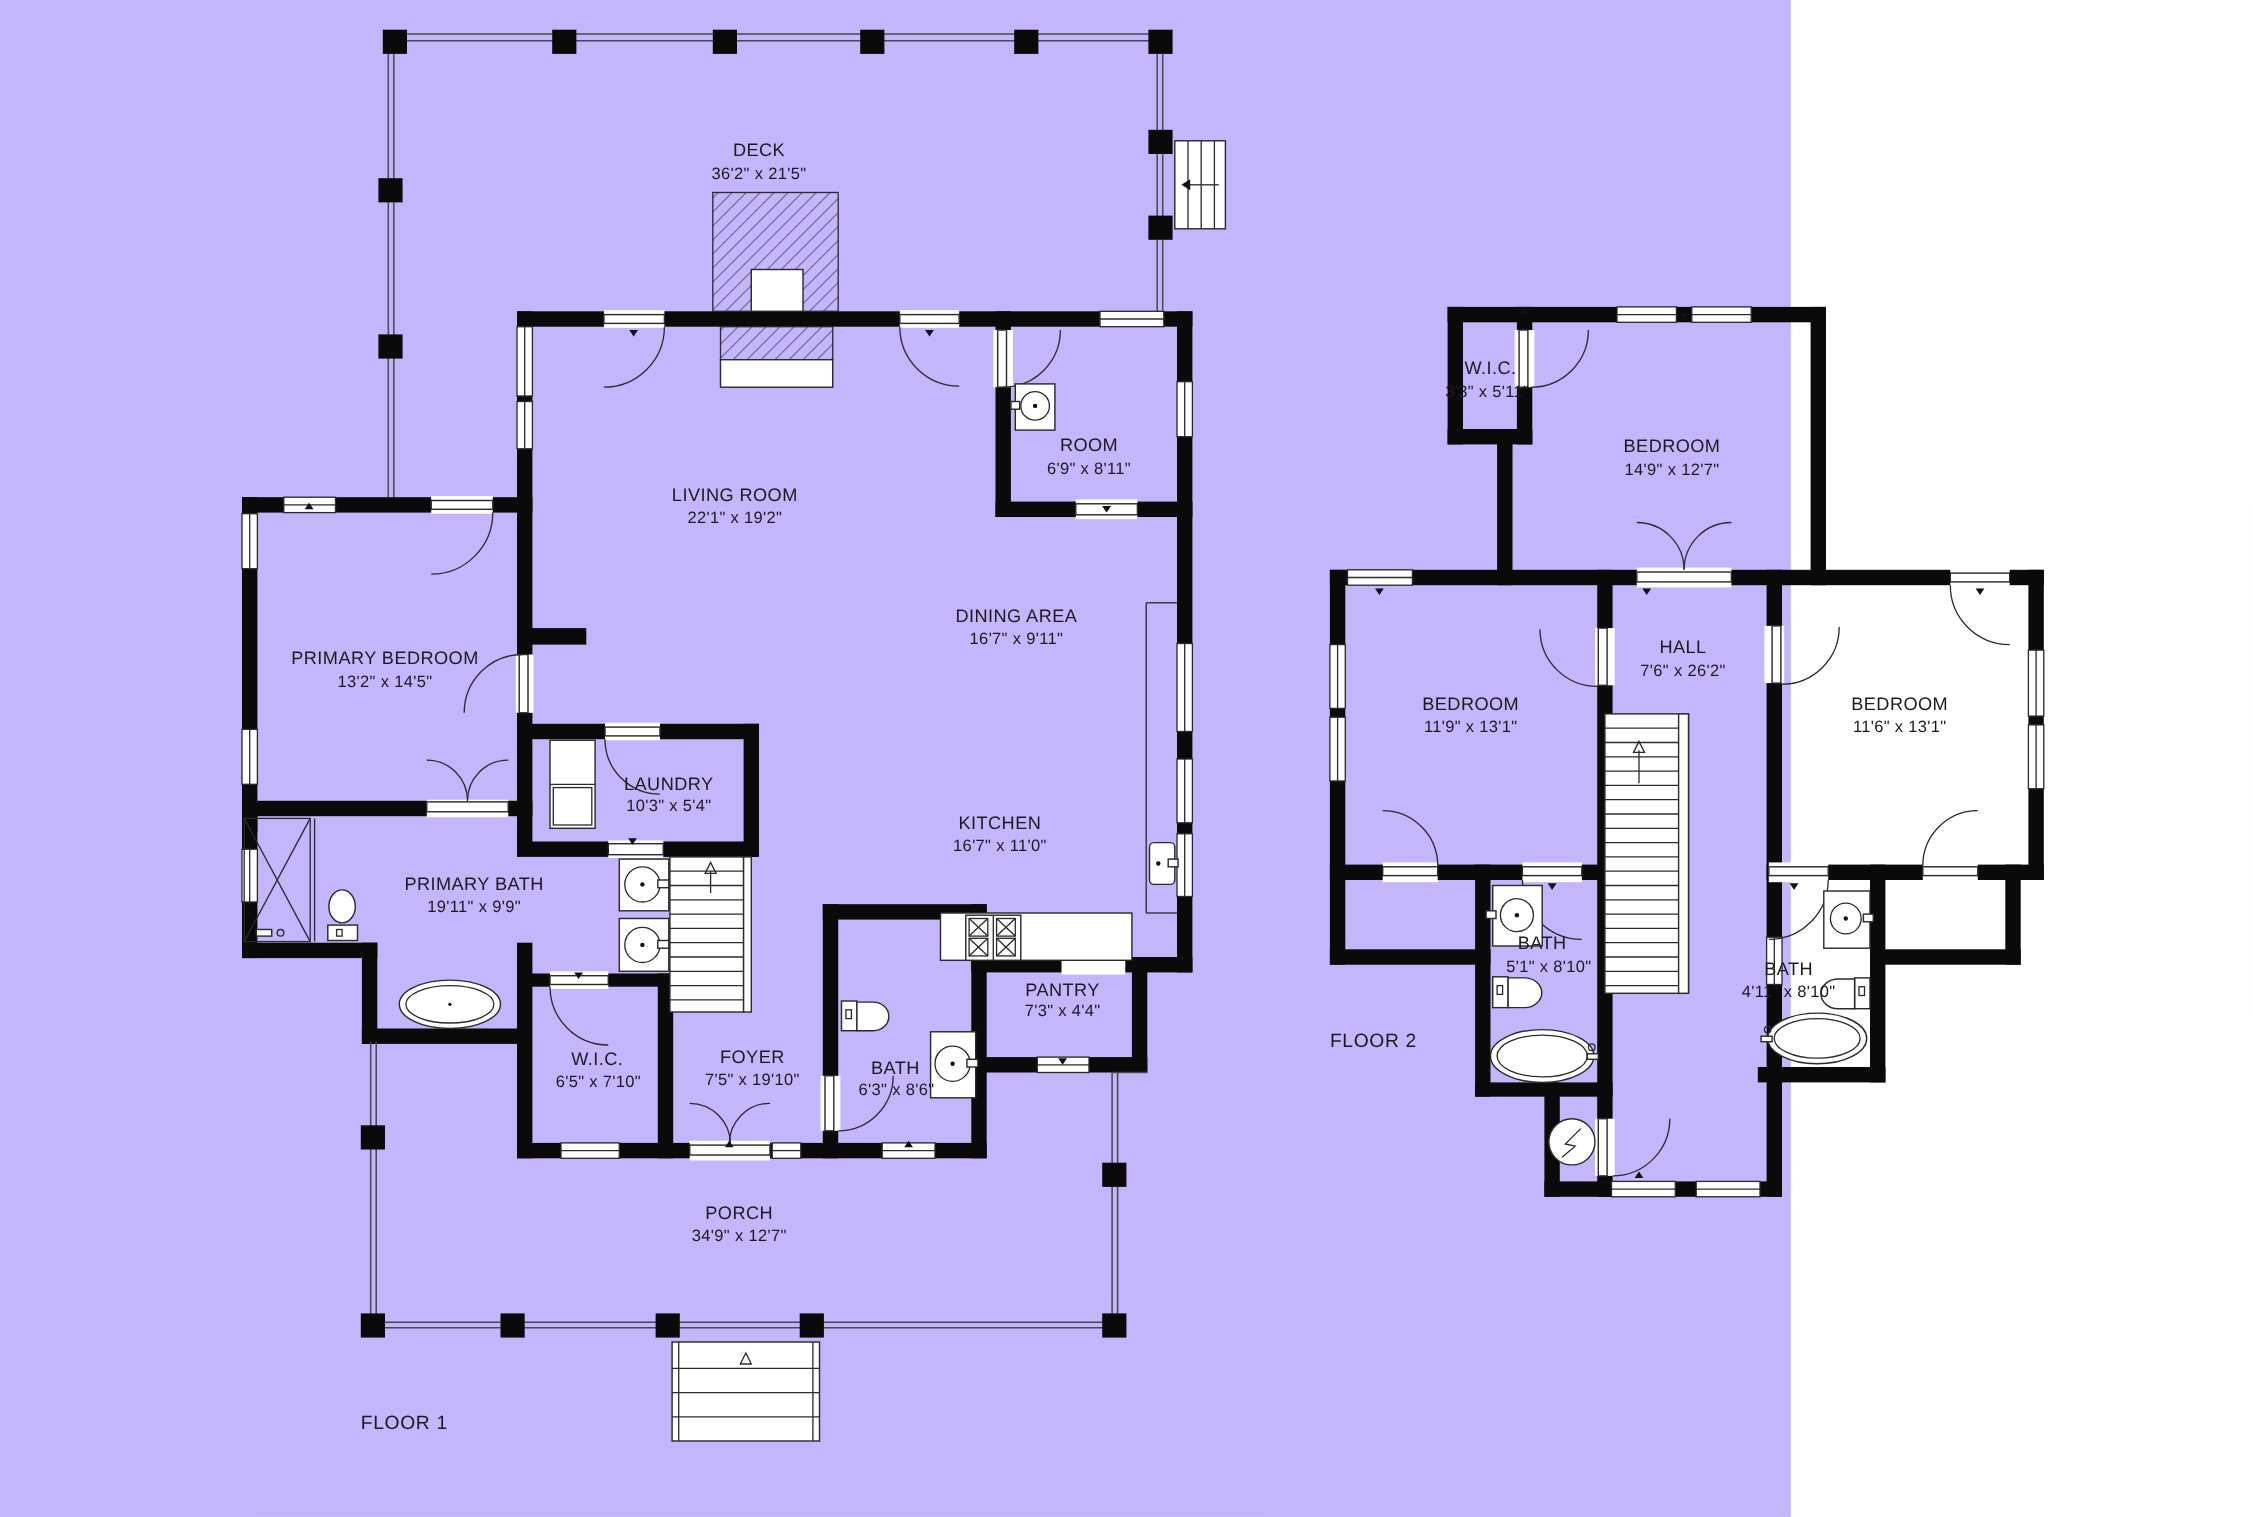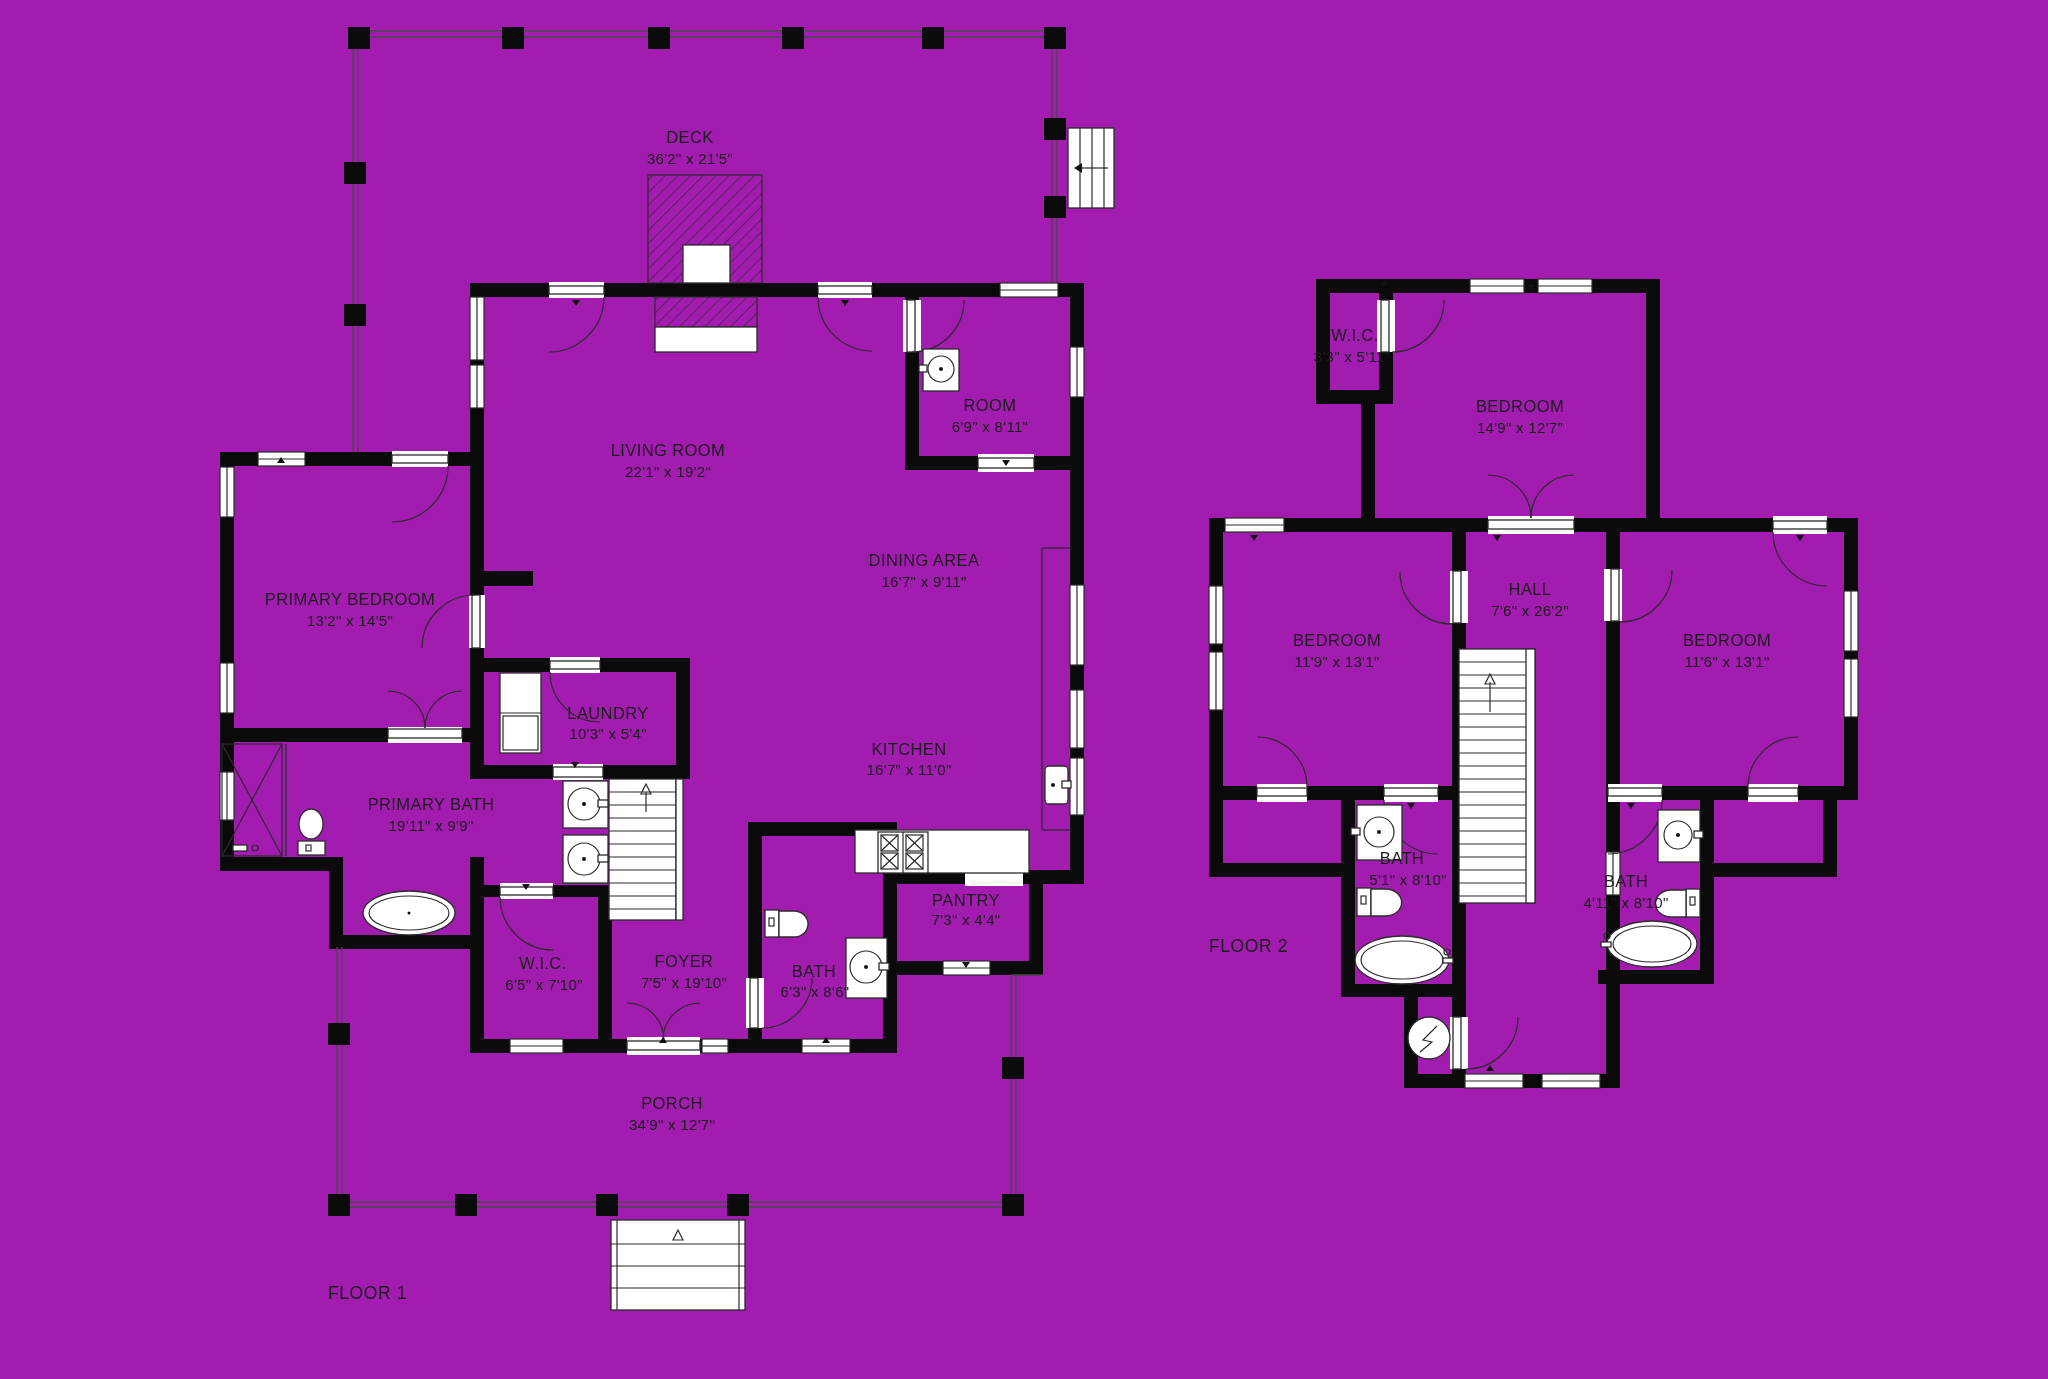--- a/index.html
+++ b/index.html
@@ -1,16 +1,16 @@
 <!DOCTYPE html>
 <html><head>
 <meta charset="utf-8">
 <style>
   html,body{margin:0;padding:0;background:#ffffff;}
-  .stage{width:2048px;height:1379px;position:relative;background:#a21caf;}
+  .stage{width:1628px;height:1379px;position:relative;background:#c4b5fd;}
   svg{display:block;}
   .w{fill:#0a0a0a;}
   .punch{fill:#ffffff;}
   .leaf{fill:#ffffff;stroke:#2b2b2b;stroke-width:1.3;}
   .arc{fill:none;stroke:#2b2b2b;stroke-width:1.2;}
   .fx{fill:#ffffff;stroke:#2b2b2b;stroke-width:1.3;}
   .fxl{fill:none;stroke:#2b2b2b;stroke-width:1.2;}
   .rail{fill:none;stroke:#4a4a4a;stroke-width:1.4;}
   .win{fill:#ffffff;stroke:#2b2b2b;stroke-width:1.2;}
   .mk{fill:#111;}

